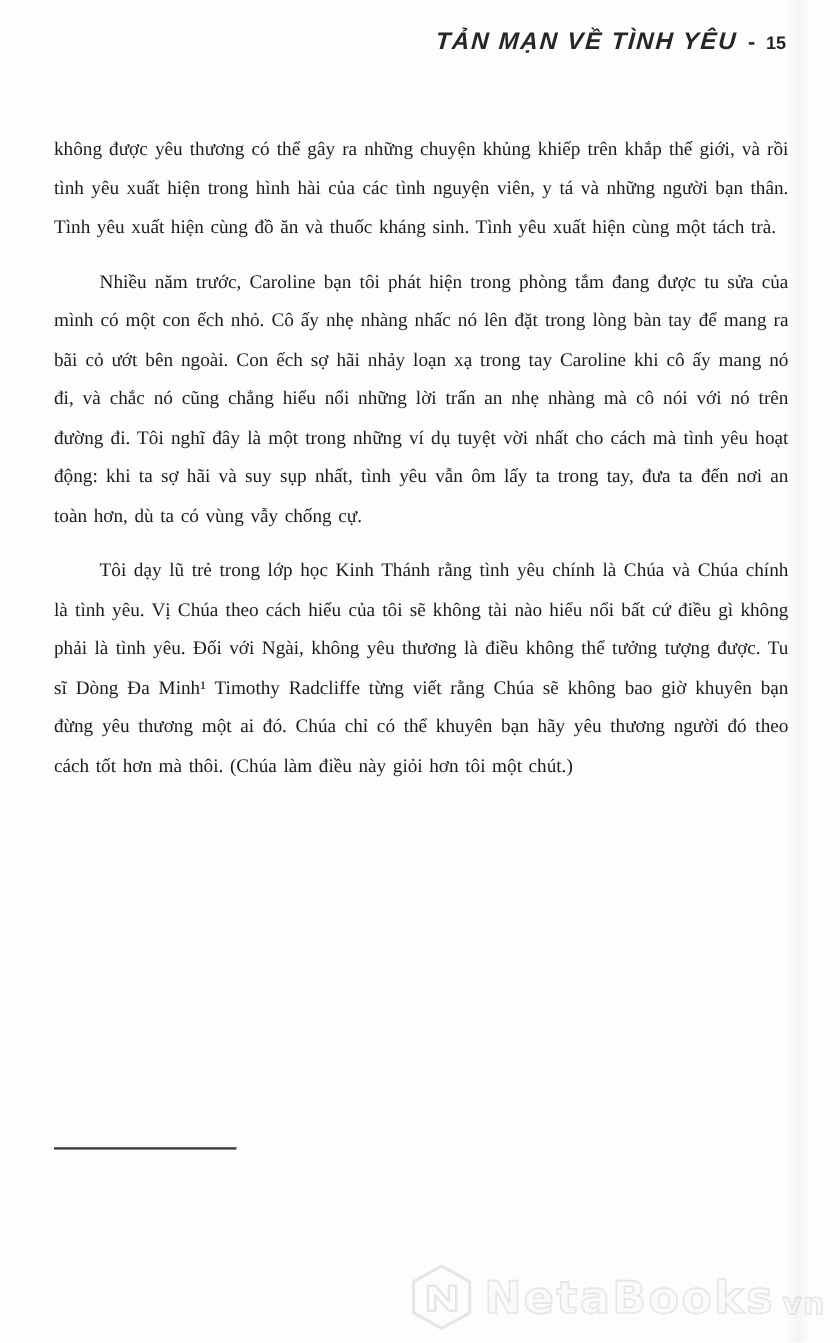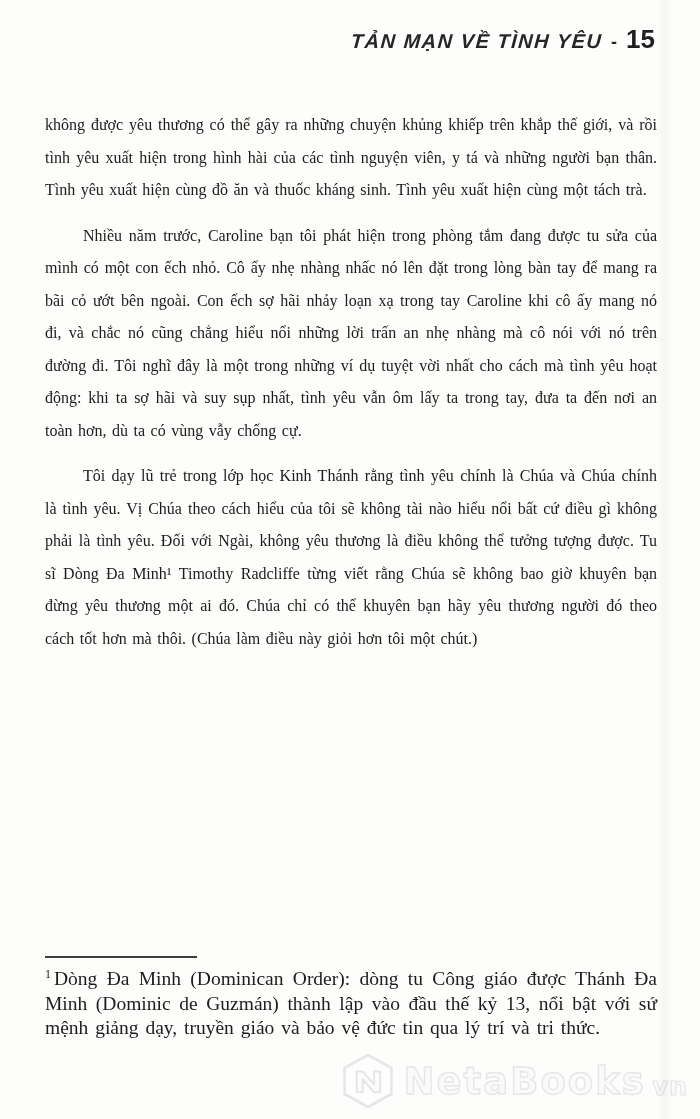--- a/index.html
+++ b/index.html
@@ -46,21 +46,21 @@
   }
   .header-sep {
     font-family: "Liberation Sans", sans-serif;
     font-weight: 700;
     font-size: 18px;
     color: #262626;
   }
   .header-page {
     font-family: "Liberation Sans", sans-serif;
     font-weight: 700;
-    font-size: 26px;
+    font-size: 15px;
     color: #1f1f1f;
   }
   .body-text {
     position: absolute;
     top: 109px;
     left: 45px;
     width: 612px;
     text-align: justify;
     font-size: 16px;
     line-height: 32.5px;
@@ -142,21 +142,20 @@
   </div>
 
   <div class="body-text">
     <p class="para">không được yêu thương có thể gây ra những chuyện khủng khiếp trên khắp thế giới, và rồi tình yêu xuất hiện trong hình hài của các tình nguyện viên, y tá và những người bạn thân. Tình yêu xuất hiện cùng đồ ăn và thuốc kháng sinh. Tình yêu xuất hiện cùng một tách trà.</p>
     <p class="para indent">Nhiều năm trước, Caroline bạn tôi phát hiện trong phòng tắm đang được tu sửa của mình có một con ếch nhỏ. Cô ấy nhẹ nhàng nhấc nó lên đặt trong lòng bàn tay để mang ra bãi cỏ ướt bên ngoài. Con ếch sợ hãi nhảy loạn xạ trong tay Caroline khi cô ấy mang nó đi, và chắc nó cũng chẳng hiểu nổi những lời trấn an nhẹ nhàng mà cô nói với nó trên đường đi. Tôi nghĩ đây là một trong những ví dụ tuyệt vời nhất cho cách mà tình yêu hoạt động: khi ta sợ hãi và suy sụp nhất, tình yêu vẫn ôm lấy ta trong tay, đưa ta đến nơi an toàn hơn, dù ta có vùng vẫy chống cự.</p>
     <p class="para indent">Tôi dạy lũ trẻ trong lớp học Kinh Thánh rằng tình yêu chính là Chúa và Chúa chính là tình yêu. Vị Chúa theo cách hiểu của tôi sẽ không tài nào hiểu nổi bất cứ điều gì không phải là tình yêu. Đối với Ngài, không yêu thương là điều không thể tưởng tượng được. Tu sĩ Dòng Đa Minh¹ Timothy Radcliffe từng viết rằng Chúa sẽ không bao giờ khuyên bạn đừng yêu thương một ai đó. Chúa chỉ có thể khuyên bạn hãy yêu thương người đó theo cách tốt hơn mà thôi. (Chúa làm điều này giỏi hơn tôi một chút.)</p>
   </div>
 
   <div class="footnote-area">
     <div class="fn-rule"></div>
-    <p class="fn-text"><sup>1</sup><span>Dòng Đa Minh (Dominican Order): dòng tu Công giáo được Thánh Đa Minh (Dominic de Guzmán) thành lập vào đầu thế kỷ 13, nổi bật với sứ mệnh giảng dạy, truyền giáo và bảo vệ đức tin qua lý trí và tri thức.</span></p>
   </div>
 
   <div class="watermark">
     <span>
       <svg class="wm-logo" viewBox="0 0 60 64" xmlns="http://www.w3.org/2000/svg">
         <polygon points="30,2 57,17 57,47 30,62 3,47 3,17" fill="#fdfdfc" stroke="#e6e6e9" stroke-width="3" stroke-linejoin="round"></polygon>
         <path d="M17 45 V21 h7 l13 15 V21 h7 v24 h-7 L24 30 v15 z" fill="#fdfdfc" stroke="#e6e6e9" stroke-width="2.4" stroke-linejoin="round"></path>
       </svg>
     </span>
     <span class="wm-brand">NetaBooks</span>

